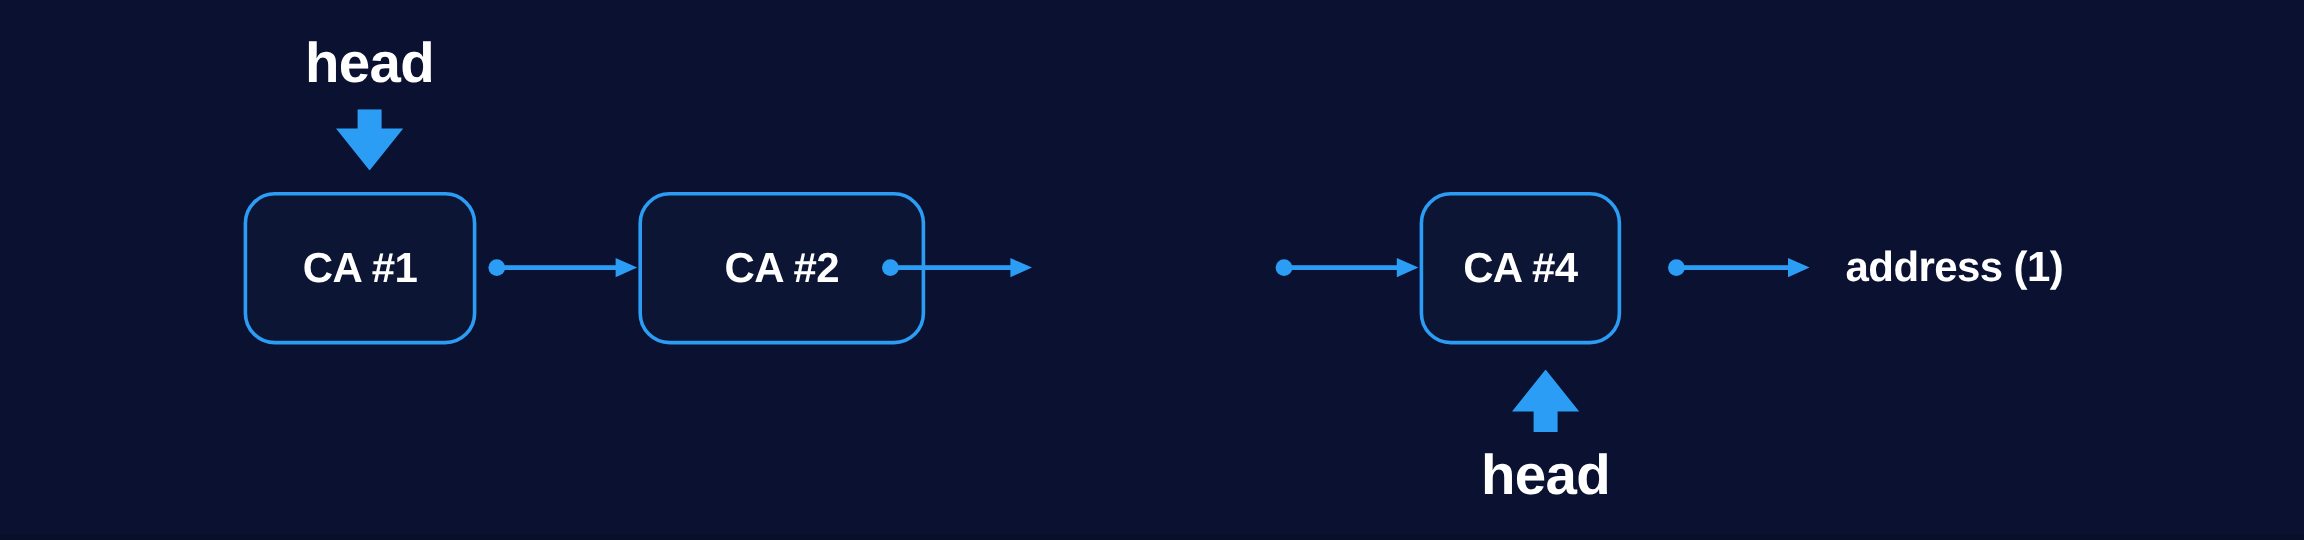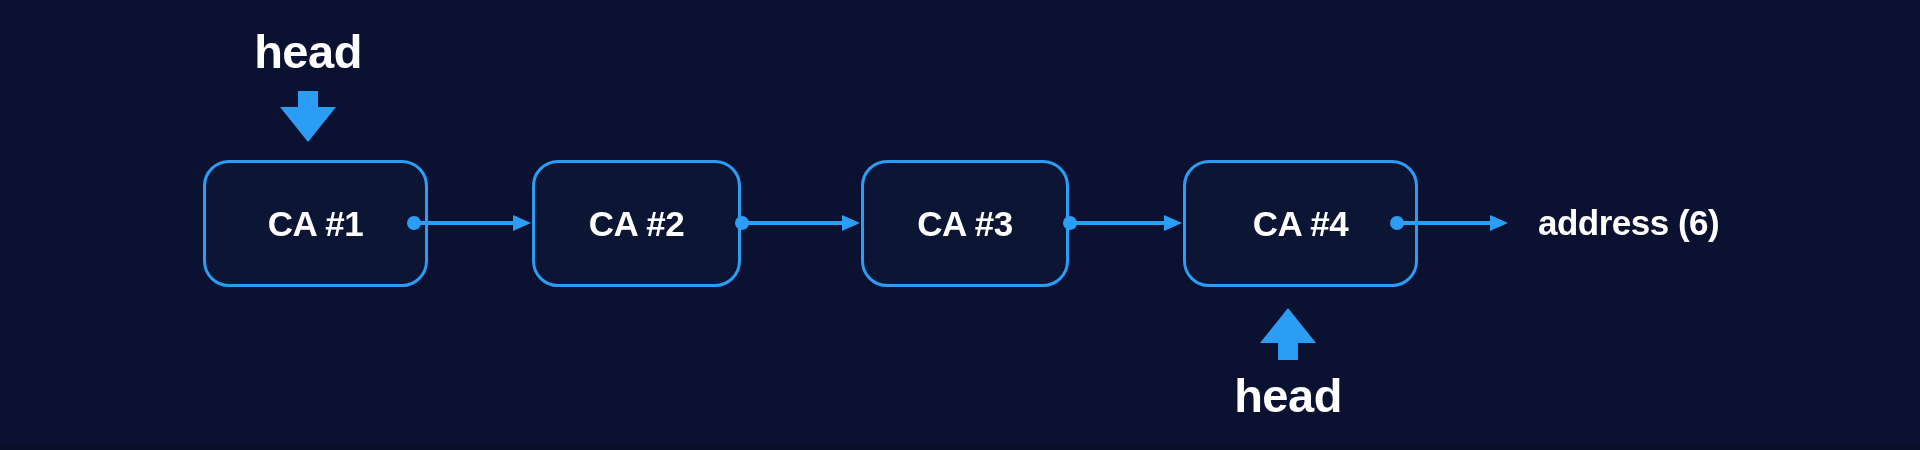--- a/index.html
+++ b/index.html
@@ -30,24 +30,24 @@
     border-radius:26px;
     background:var(--node-fill);
     display:flex;align-items:center;justify-content:center;
   }
   .node-label{
     color:var(--text);
     font-size:35px;font-weight:bold;
     letter-spacing:-0.5px;
     white-space:nowrap;
   }
-  .node-1{left:203px;width:225px;}
-  .node-2{left:532px;width:209px;}
+  .node-1{left:203px;width:194px;}
+  .node-2{left:532px;width:239px;}
   .node-3{left:861px;width:208px;}
-  .node-4{left:1183px;width:235px;text-align:center;}
+  .node-4{left:1183px;width:168px;text-align:center;}
   
   .connector{
     position:absolute;
     top:215px;height:16px;
   }
   .connector .dot{
     position:absolute;left:0;top:1px;
     width:14px;height:14px;border-radius:50%;
     background:var(--accent);
   }
@@ -108,23 +108,20 @@
   <svg class="block-arrow head-arrow" width="56" height="51" viewBox="0 0 56 51">
     <path d="M18 0 H38 V16 H56 L28 51 L0 16 H18 Z"></path>
   </svg>
 
   <div class="node node-1">
     <span class="node-label">CA #1</span>
   </div>
   <div class="node node-2">
     <span class="node-label">CA #2</span>
   </div>
-  <div class="node node-3">
-    <span class="node-label">CA #3</span>
-  </div>
   <div class="node node-4">
     <span class="node-label">CA #4</span>
   </div>
 
   <div class="connector connector-1">
     <span class="dot"></span>
     <span class="line"></span>
     <span class="arrowhead"></span>
   </div>
   <div class="connector connector-2">
@@ -136,21 +133,21 @@
     <span class="dot"></span>
     <span class="line"></span>
     <span class="arrowhead"></span>
   </div>
   <div class="connector connector-4">
     <span class="dot"></span>
     <span class="line"></span>
     <span class="arrowhead"></span>
   </div>
 
-  <div class="terminator-label">address (6)</div>
+  <div class="terminator-label">address (1)</div>
 
   <svg class="block-arrow tail-arrow" width="56" height="52" viewBox="0 0 56 52">
     <path d="M28 0 L56 35 H38 V52 H18 V35 H0 Z"></path>
   </svg>
   <div class="pointer-label tail-label">head</div>
 
   <div class="bottom-edge"></div>
 </div>
 
 </body></html>

